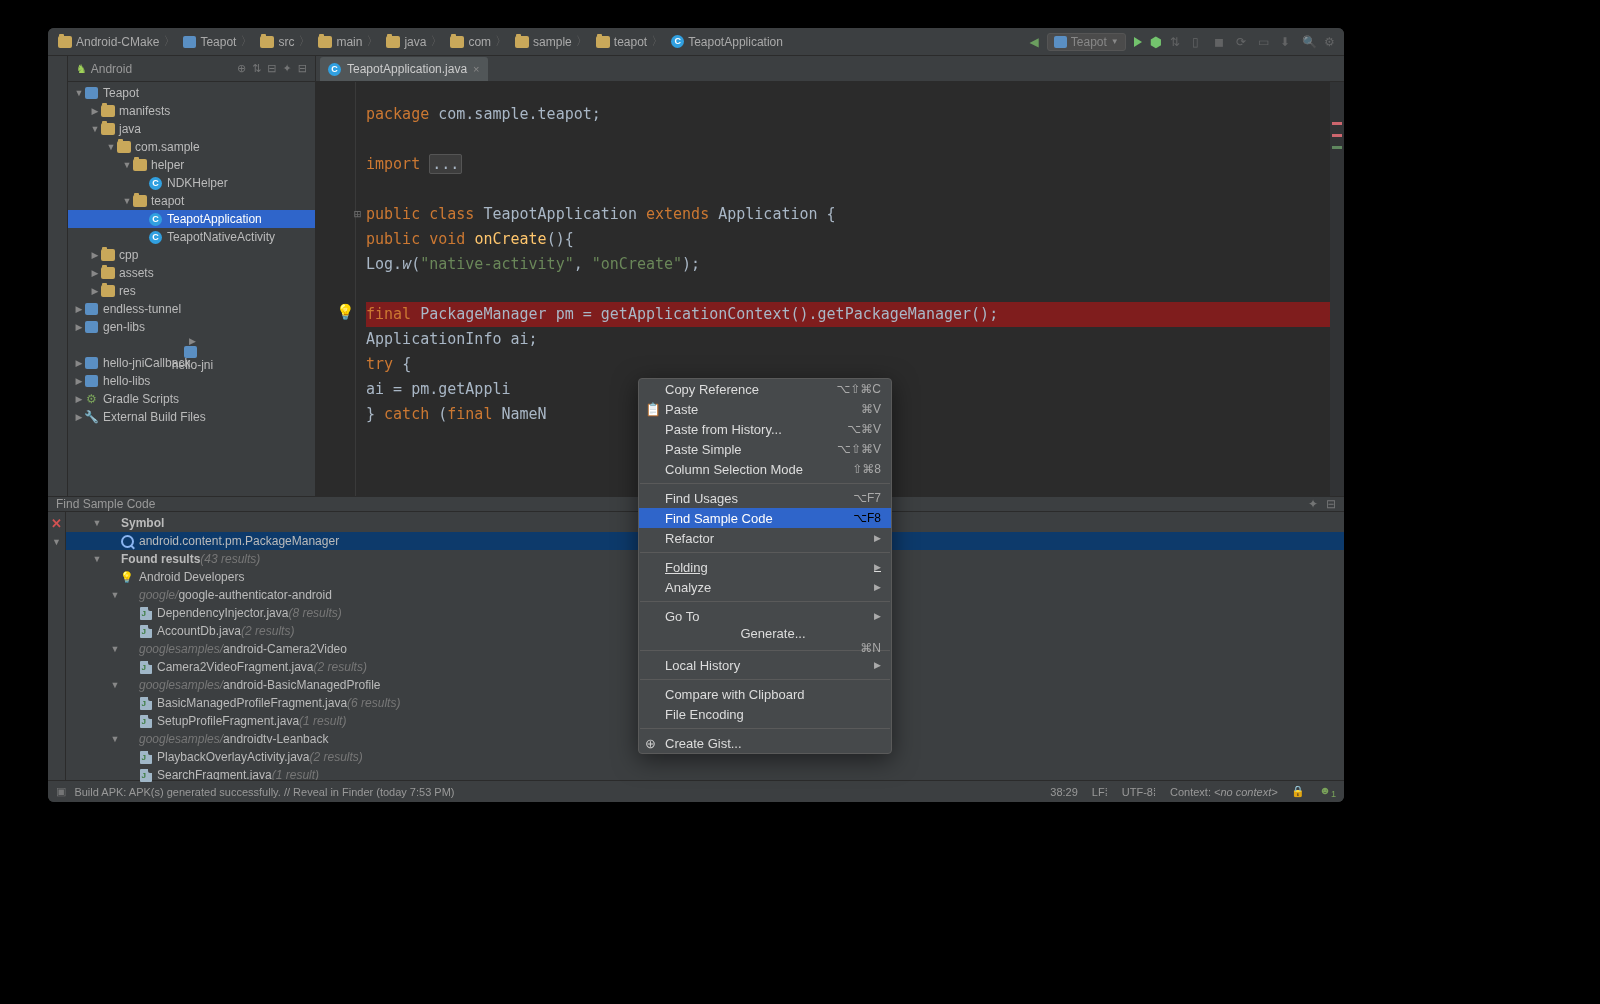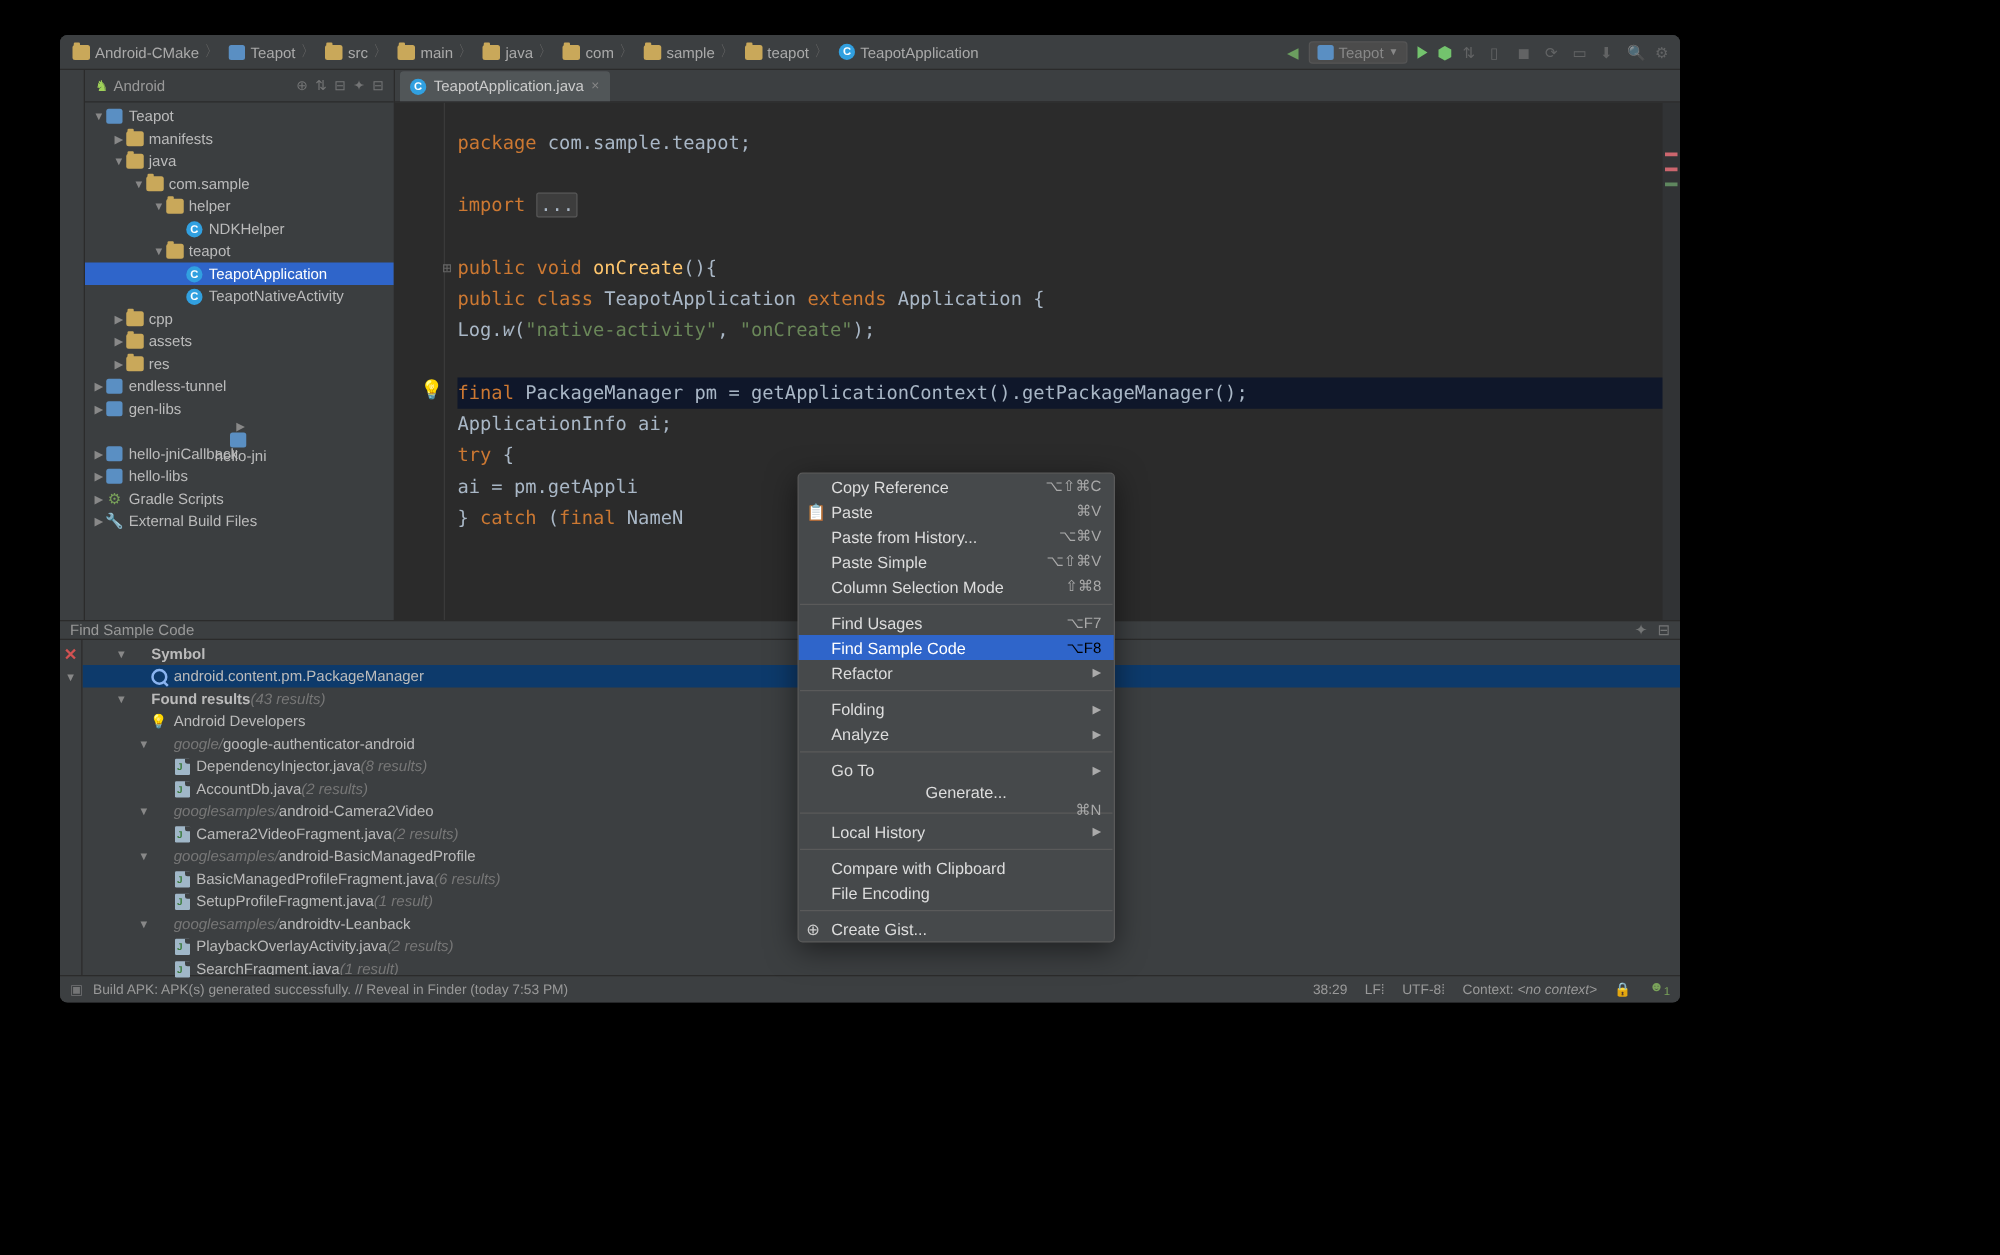--- a/index.html
+++ b/index.html
@@ -86,21 +86,21 @@
 .editor-area{flex:1;display:flex;flex-direction:column;background:#2b2b2b;overflow:hidden;}
 .tabs{height:26px;background:#3c3f41;display:flex;align-items:flex-end;padding-left:4px;border-bottom:1px solid #2b2b2b;}
 .tab{height:24px;background:#515658;padding:0 8px;display:flex;align-items:center;gap:6px;font-size:12px;color:#ccc;border-top-left-radius:3px;border-top-right-radius:3px;}
 .tab .close{color:#888;font-size:11px;}
 .code{flex:1;position:relative;font-family:Menlo,Consolas,monospace;font-size:15px;line-height:25px;padding:20px 0 0 50px;color:#a9b7c6;overflow:hidden;}
 .gutter{position:absolute;left:0;top:0;bottom:0;width:40px;border-right:1px solid #3a3a3a;}
 .bulb{position:absolute;left:20px;top:218px;width:14px;height:14px;color:#f5c518;}
 .kw{color:#cc7832;}
 .str{color:#6a8759;}
 .fn{color:#ffc66d;}
-.code-line.hl{background:#0f172a;}
+.code-line.hl{background:#7f1d1d;}
 .foldplus{position:absolute;left:-12px;top:50px;color:#666;font-size:12px;}
 .rmargin{position:absolute;right:0;top:0;bottom:0;width:14px;background:#313335;}
 .rmargin .err{position:absolute;left:2px;width:10px;height:3px;background:#cc666e;}
 .bottom-panel{height:284px;background:#3c3f41;border-top:1px solid #2b2b2b;display:flex;flex-direction:column;}
 .bp-title{height:22px;display:flex;align-items:center;padding:0 8px;color:#999;font-size:12px;border-bottom:1px solid #2b2b2b;}
 .bp-title .spacer{flex:1;}
 .bp-body{flex:1;display:flex;}
 .bp-left{width:18px;border-right:1px solid #2b2b2b;display:flex;flex-direction:column;align-items:center;padding-top:4px;gap:6px;}
 .red-x{color:#d25252;font-weight:bold;}
 .bp-tree{flex:1;overflow:auto;font-size:12px;padding:2px 0;}
@@ -371,22 +371,22 @@
         </div>
         <div class="rmargin">
           <div class="err" style="top:40px;"></div>
           <div class="err" style="top:52px;"></div>
           <div class="err" style="top:64px;background:#5f875f;"></div>
         </div>
         <div><span class="kw">package</span><span> com.sample.teapot;</span></div>
         <div>&nbsp;</div>
         <div style="position:relative;"><span class="foldplus">⊞</span><span class="kw">import </span><span style="background:#3d3d3d;border:1px solid #555;border-radius:2px;padding:0 2px;">...</span></div>
         <div>&nbsp;</div>
+        <div><span class="kw">public class </span><span>TeapotApplication </span><span class="kw">extends </span><span>Application {</span></div>
         <div><span class="kw">    public void </span><span class="fn">onCreate</span><span>(){</span></div>
-        <div><span class="kw">public class </span><span>TeapotApplication </span><span class="kw">extends </span><span>Application {</span></div>
         <div><span>        Log.</span><span style="font-style:italic;">w</span><span>(</span><span class="str">"native-activity"</span><span>, </span><span class="str">"onCreate"</span><span>);</span></div>
         <div>&nbsp;</div>
         <div class="code-line hl"><span class="kw">        final </span><span>PackageManager pm = getApplicationContext().getPackageManager();</span></div>
         <div><span>        ApplicationInfo ai;</span></div>
         <div><span class="kw">        try </span><span>{</span></div>
         <div><span>            ai = pm.getAppli</span><span style="opacity:0;">xxxxxxxxxxxxxxxxxxxxxxx</span><span>PackageName(), </span><span>0</span><span>);</span></div>
         <div><span>        } </span><span class="kw">catch </span><span>(</span><span class="kw">final </span><span>NameN</span></div>
       </div>
     </div>
   </div>
@@ -556,21 +556,21 @@
     </div>
     <div class="menu-item hl" style="position: relative;">
       <span>Find Sample Code</span>
       <span class="shortcut">⌥F8</span>
     </div>
     <div class="menu-item" style="position: relative;">
       <span>Refactor</span>
       <span class="sub">▶</span>
     </div>
     <div class="menu-sep"></div>
-    <div class="menu-item" style="position: relative;">
+    <div class="menu-item" style="position: relative; text-decoration: underline;">
       <span>Folding</span>
       <span class="sub">▶</span>
     </div>
     <div class="menu-item" style="position: relative;">
       <span>Analyze</span>
       <span class="sub">▶</span>
     </div>
     <div class="menu-sep"></div>
     <div class="menu-item" style="position: relative;">
       <span>Go To</span>

